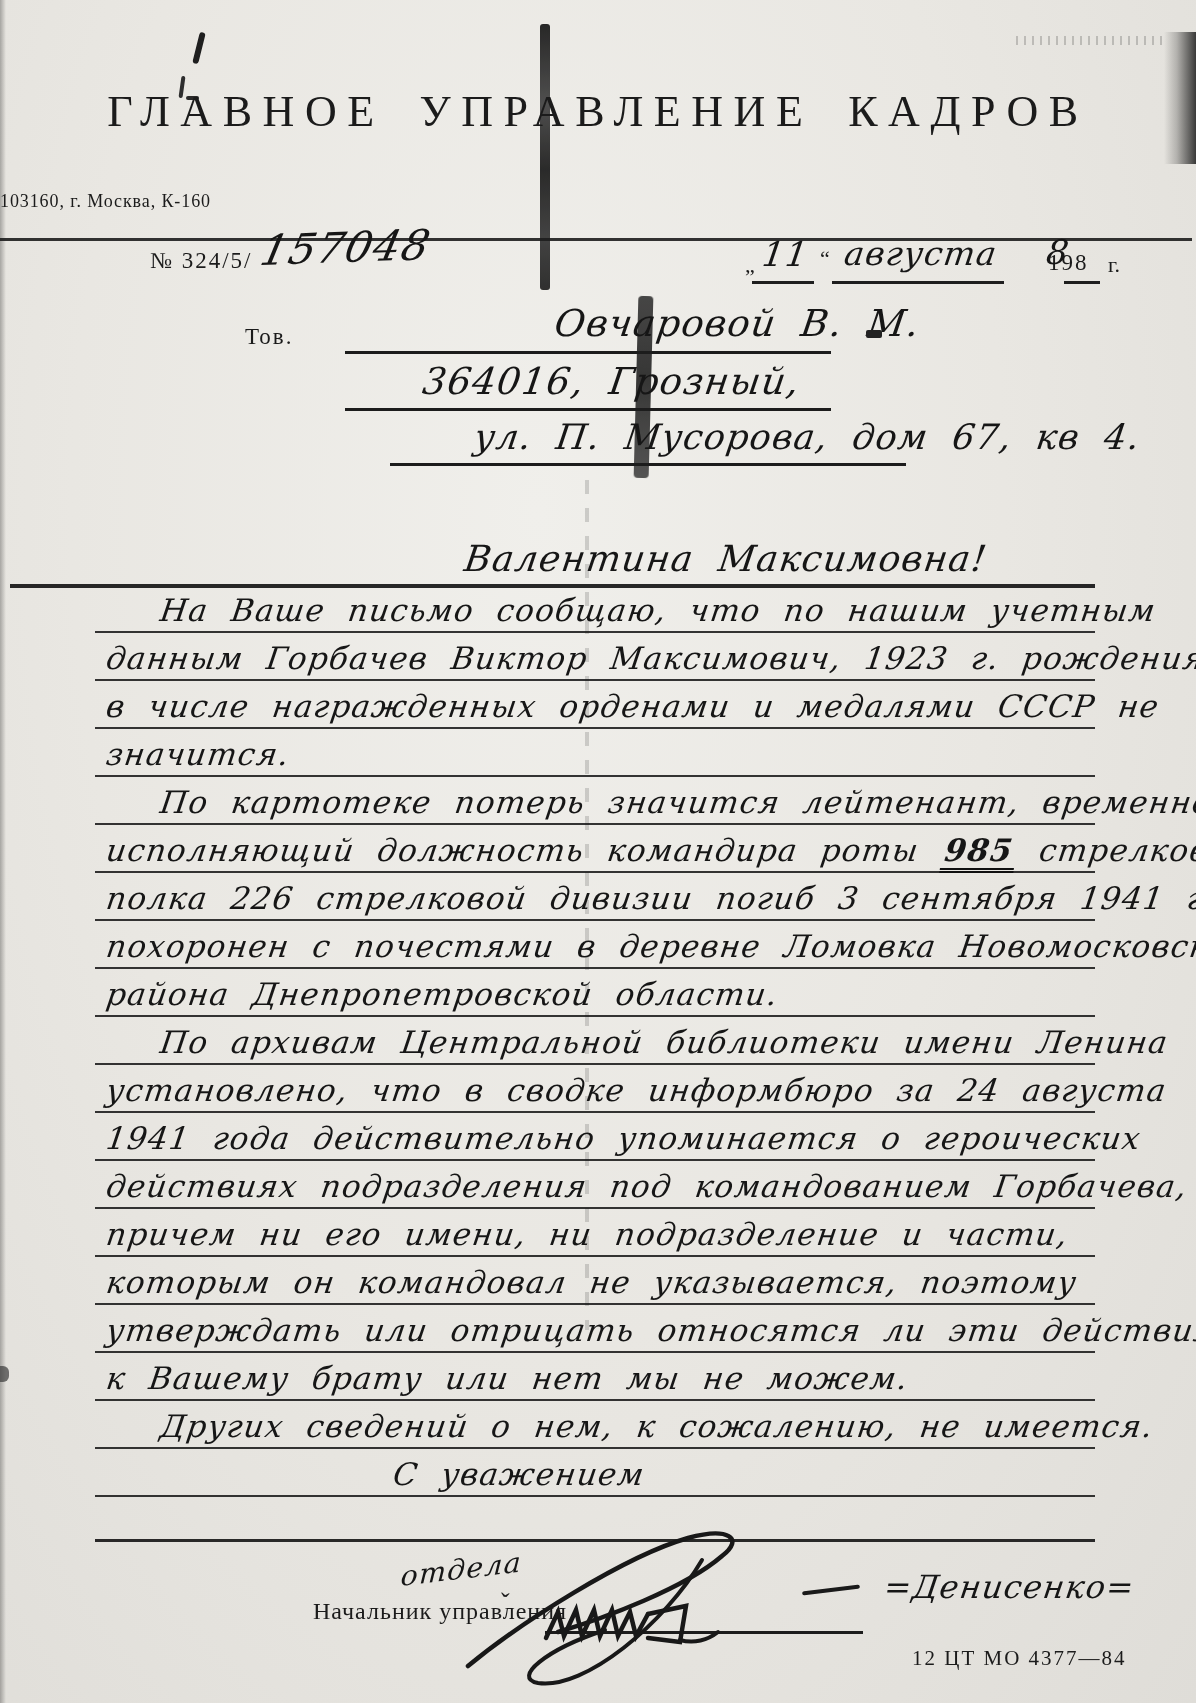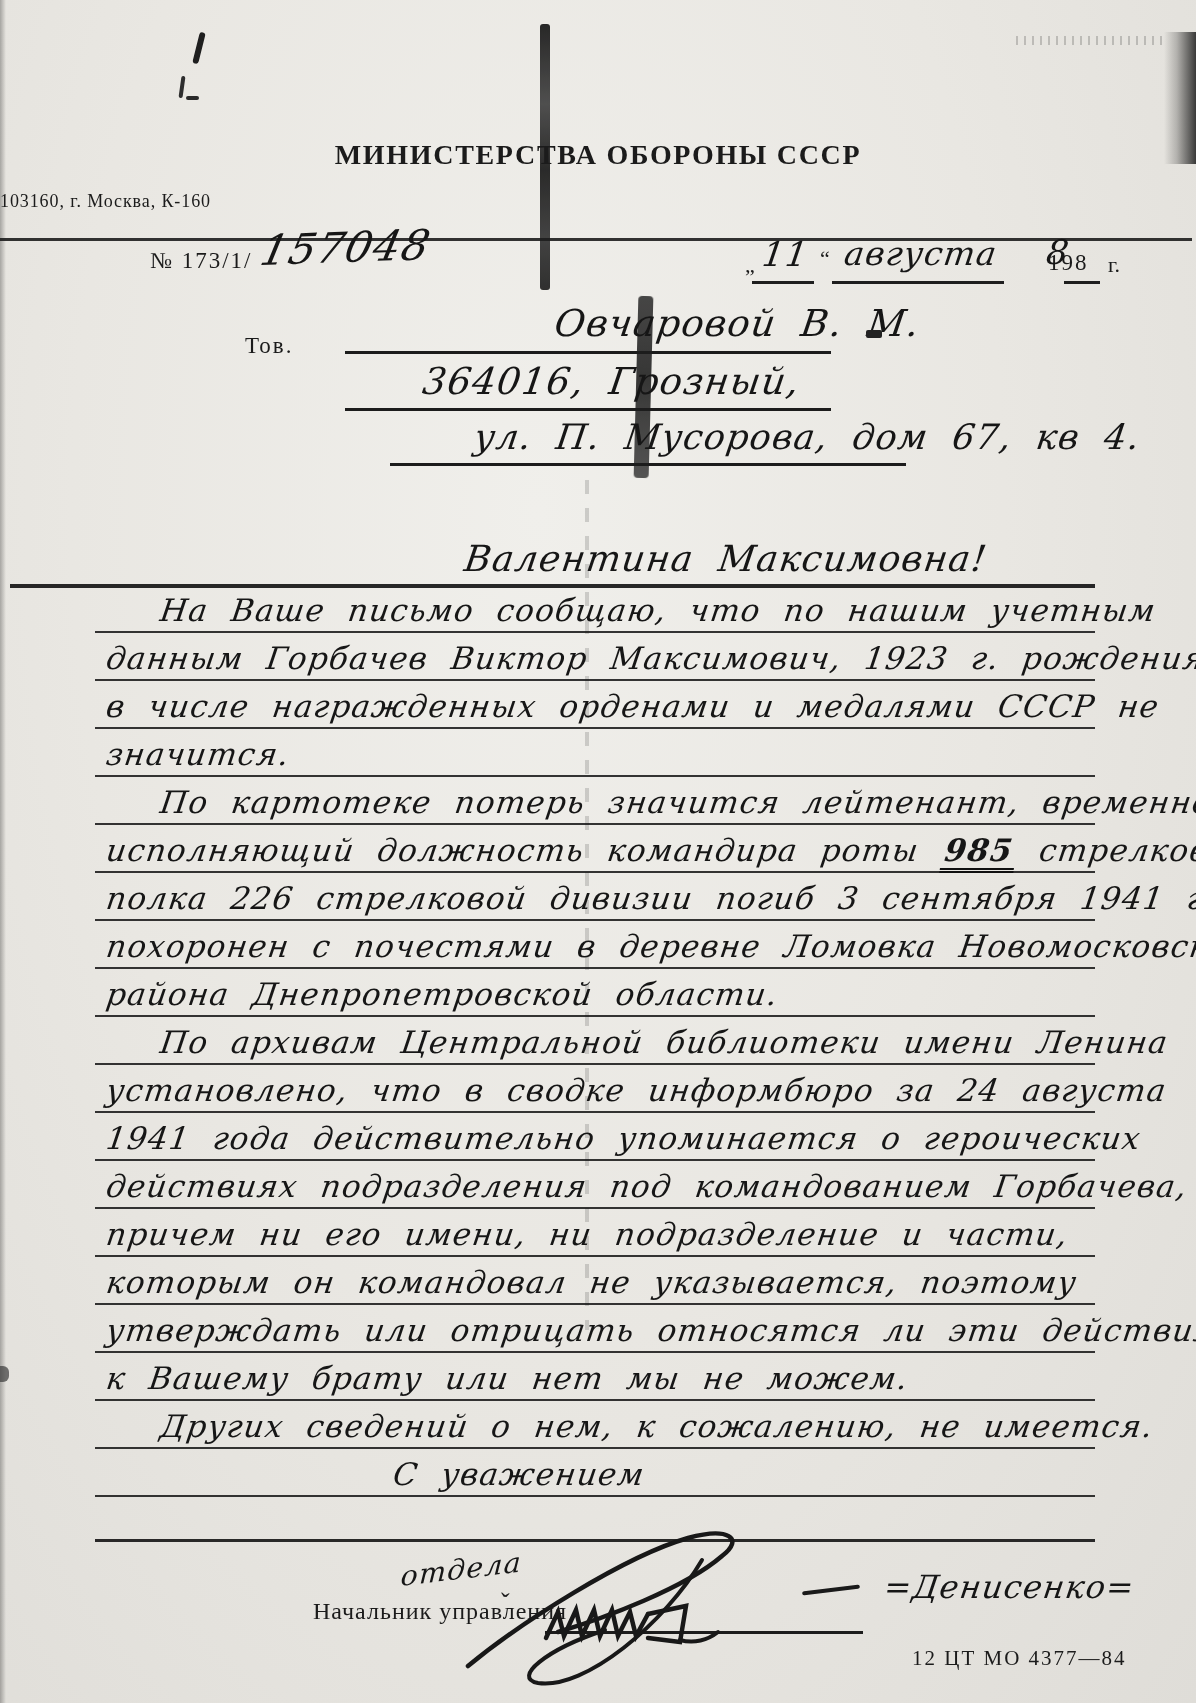--- a/index.html
+++ b/index.html
@@ -40,21 +40,21 @@
   .date-day{top:234px;left:760px;font-size:34px;}
   .u-day{top:281px;left:752px;width:62px;height:2.5px;background:#1e1e1e;}
   .dq-close{top:246px;left:820px;}
   .date-month{top:234px;left:842px;font-size:33px;}
   .u-month{top:281px;left:832px;width:172px;height:2.5px;background:#1e1e1e;}
   .date-year{top:250px;left:1048px;font-size:23px;letter-spacing:2px;}
   .date-year-hw{top:232px;left:1044px;font-size:34px;}
   .u-year{top:281px;left:1064px;width:36px;height:2.5px;background:#1e1e1e;}
   .date-suffix{top:252px;left:1108px;font-size:22px;}
   
-  .rcp-label{top:324px;left:245px;font-size:23px;letter-spacing:2px;margin-top:9px;}
+  .rcp-label{top:324px;left:245px;font-size:23px;letter-spacing:2px;}
   .rcp-name{top:302px;left:552px;font-size:37px;}
   .u-name{top:351px;left:345px;width:486px;height:3px;background:#1c1c1c;}
   .dash-mark{top:330px;left:866px;width:16px;height:8px;background:#222;border-radius:2px;}
   .rcp-postal{top:360px;left:420px;font-size:37px;}
   .u-postal{top:408px;left:345px;width:486px;height:3px;background:#1c1c1c;}
   .rcp-street{top:417px;left:472px;font-size:35px;}
   .u-street{top:463px;left:390px;width:516px;height:3px;background:#1c1c1c;}
   
   .salutation{top:538px;left:462px;font-size:36px;}
   .sal-rule{top:584px;left:10px;width:1085px;height:4px;background:#161616;opacity:.92;}
@@ -111,25 +111,25 @@
   <div class="abs corner-tr"></div>
   <div class="abs speckle-row"></div>
   <div class="abs fold-top"></div>
   <div class="abs fold-mid"></div>
   <div class="abs fold-faint"></div>
   <div class="abs tick1"></div>
   <div class="abs tick2"></div>
   <div class="abs tick2b"></div>
   <div class="abs edge-mark"></div>
 
-  <div class="abs printed lh-dept">МИНИСТЕРСТВА ОБОРОНЫ СССР</div>
+  <div class="abs printed lh-org">ГЛАВНОЕ УПРАВЛЕНИЕ КАДРОВ</div>
   <div class="abs printed lh-addr">103160, г. Москва, К-160</div>
   <div class="abs head-rule"></div>
 
-  <div class="abs printed ref-label">№ 173/1/</div>
+  <div class="abs printed ref-label">№ 324/5/</div>
   <div class="abs hw ref-num">157048</div>
 
   <div class="abs printed q dq-open">„</div>
   <div class="abs hw date-day">11</div>
   <div class="abs u-day"></div>
   <div class="abs printed q dq-close">“</div>
   <div class="abs hw date-month">августа</div>
   <div class="abs u-month"></div>
   <div class="abs printed date-year">198</div>
   <div class="abs hw date-year-hw">8</div>

